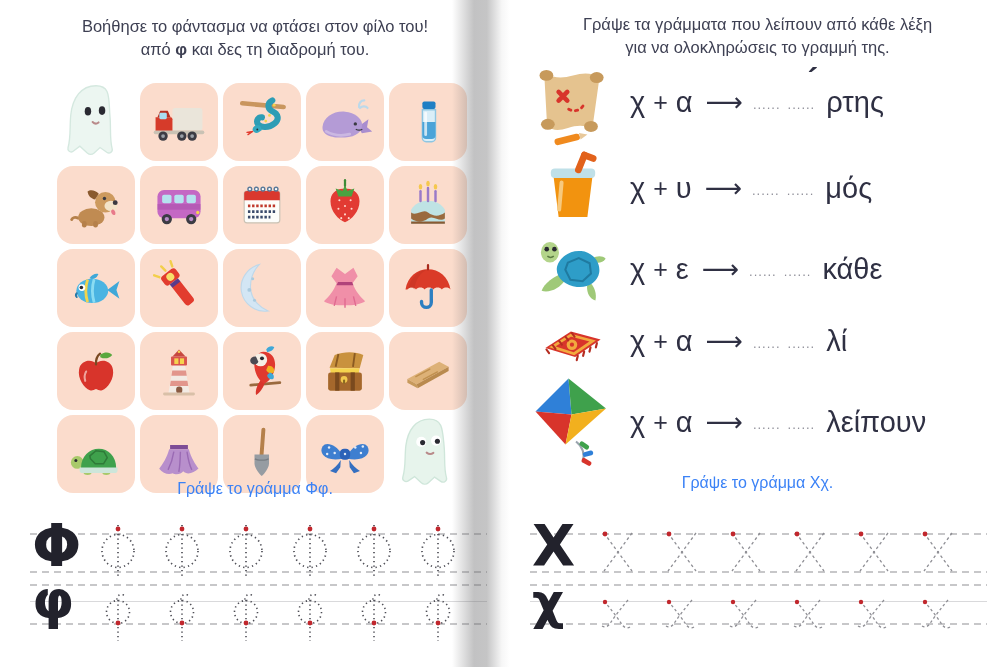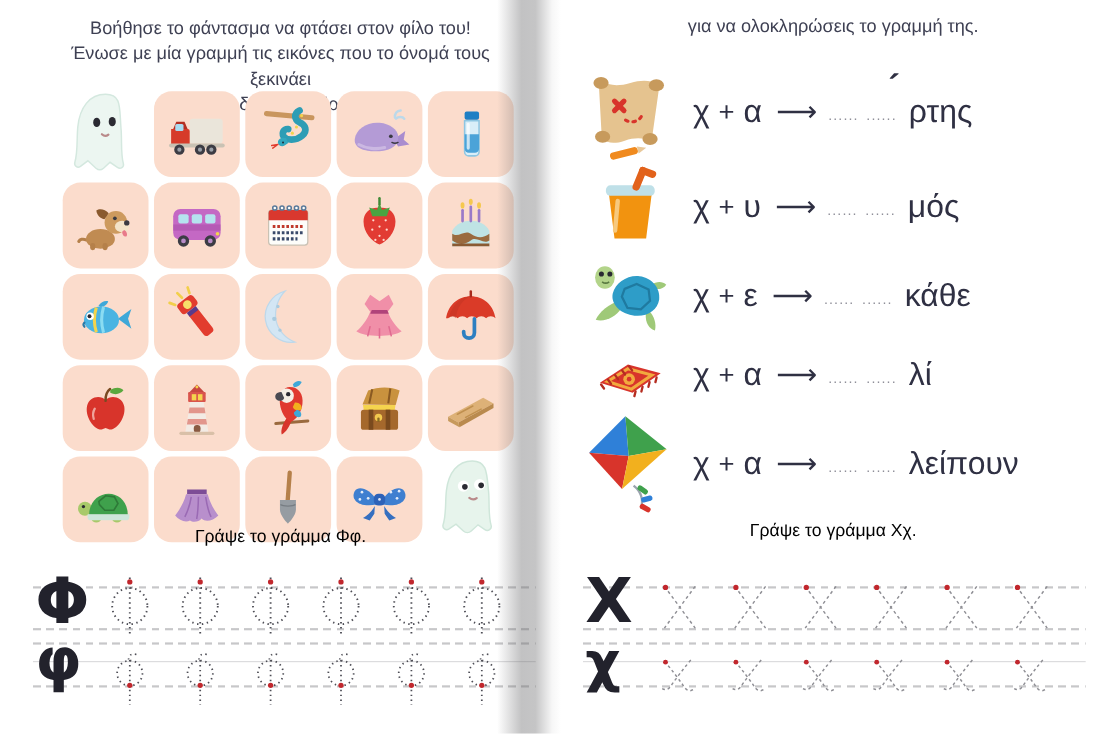--- a/index.html
+++ b/index.html
@@ -20,21 +20,21 @@
   #page-left .title{top:15px;left:42px;right:2px;}
   #page-right .title{top:13px;left:30px;width:455px;}
   .title b{font-weight:800;}
   .grid{
     position:absolute;left:57px;top:83px;
     display:grid;grid-template-columns:repeat(5,78px);grid-auto-rows:78px;gap:5px;
   }
   .tile{background:#fbdccc;border-radius:16px;display:flex;align-items:center;justify-content:center;overflow:hidden;}
   .tile.no-bg{background:transparent;overflow:visible;}
   .g-icon{display:flex;align-items:center;justify-content:center;}
-  .caption{position:absolute;text-align:center;font-size:16px;color:#000000;font-weight:500;}
+  .caption{position:absolute;text-align:center;font-size:16px;color:#3b82f6;font-weight:500;}
   #page-left .caption{top:480px;left:42px;right:2px;}
   #page-right .caption{top:474px;left:30px;width:455px;}
 
   
   .items{position:absolute;left:16px;top:58px;width:478px;}
   .word-item{display:flex;align-items:center;}
   .img-box{flex:0 0 114px;display:flex;align-items:center;justify-content:center;}
   .eq{display:flex;align-items:center;font-size:29px;color:#2f3043;font-weight:500;white-space:nowrap;}
   .eq .plus{margin:0 8px;font-size:25px;}
   .eq .arrow{margin:0 10px 0 13px;font-size:26px;font-family:"DejaVu Sans",sans-serif;font-weight:400;}
@@ -59,21 +59,20 @@
   .practice.upper .trace{top:-1px;}
   .practice.lower .trace.t-phi{top:0;}
   .practice.lower .trace.t-chi{top:6px;}
 </style>
 </head>
 <body>
 
 <div class="page" id="page-left">
   <div class="title">
     <div>Βοήθησε το φάντασμα να φτάσει στον φίλο του!</div>
-    <div>Ένωσε με μία γραμμή τις εικόνες που το όνομά τους ξεκινάει</div>
     <div><span>από </span><b>φ</b><span> και δες τη διαδρομή του.</span></div>
   </div>
   <div class="grid">
       <div class="tile no-bg">
         <span class="g-icon">
           <svg viewBox="0 0 64 64" width="86" height="86" xmlns="http://www.w3.org/2000/svg">
             <path d="M32 5c-11 0-17.5 9-18.8 22-.8 8 .1 17-2 24-.7 2.4 1.7 4.2 3.8 2.8L20 50l5.5 5c1.5 1.3 3.6 1.3 5.1 0l4.4-4 5 3.5c2.1 1.4 4.7-.3 4-2.7-1.9-7-.8-16-1.6-24C41.3 14 43 5 32 5z" fill="#ecf6f1" stroke="#d4e8df"></path>
             <ellipse cx="26" cy="24" rx="2.4" ry="3.2" fill="#2a2a32"></ellipse>
             <ellipse cx="36.5" cy="23.5" rx="2.4" ry="3.2" fill="#2a2a32"></ellipse>
             <path d="M29.5 32q2.2 2.2 4.4.3" stroke="#b98a8a" stroke-width="1.5" fill="none" stroke-linecap="round"></path>
@@ -478,20 +477,21 @@
           <line x1="22" y1="7" x2="22" y2="48" stroke="#4e4e56" stroke-width="1.6" stroke-dasharray="1.3,3.2"></line>
           <circle cx="22" cy="30" r="2.4" fill="#c1272d"></circle>
         </svg></span>
     </div>
 </div>
 
 <div class="spine"></div>
 
 <div class="page" id="page-right">
   <div class="title">
+    <div>Γράψε τα γράμματα που λείπουν από κάθε λέξη</div>
     <div>για να ολοκληρώσεις το γραμμή της.</div>
   </div>
   <div class="items">
       <div class="word-item" style="height: 88px;">
         <div class="img-box">
           <svg viewBox="0 0 64 64" width="92" height="92" xmlns="http://www.w3.org/2000/svg">
             <path d="M12 12.5c8 3 13 3 20 1s12.5-2 18.5 1l-5 35.5c-6-2-11-2-17 0s-10.5 2-14.5-1z" fill="#e5c38f"></path>
             <ellipse cx="13.5" cy="13.5" rx="4.8" ry="3.8" fill="#c79a5c"></ellipse>
             <ellipse cx="48.5" cy="15" rx="4.8" ry="3.8" fill="#c79a5c"></ellipse>
             <ellipse cx="14.5" cy="47.5" rx="4.8" ry="3.8" fill="#c79a5c"></ellipse>

